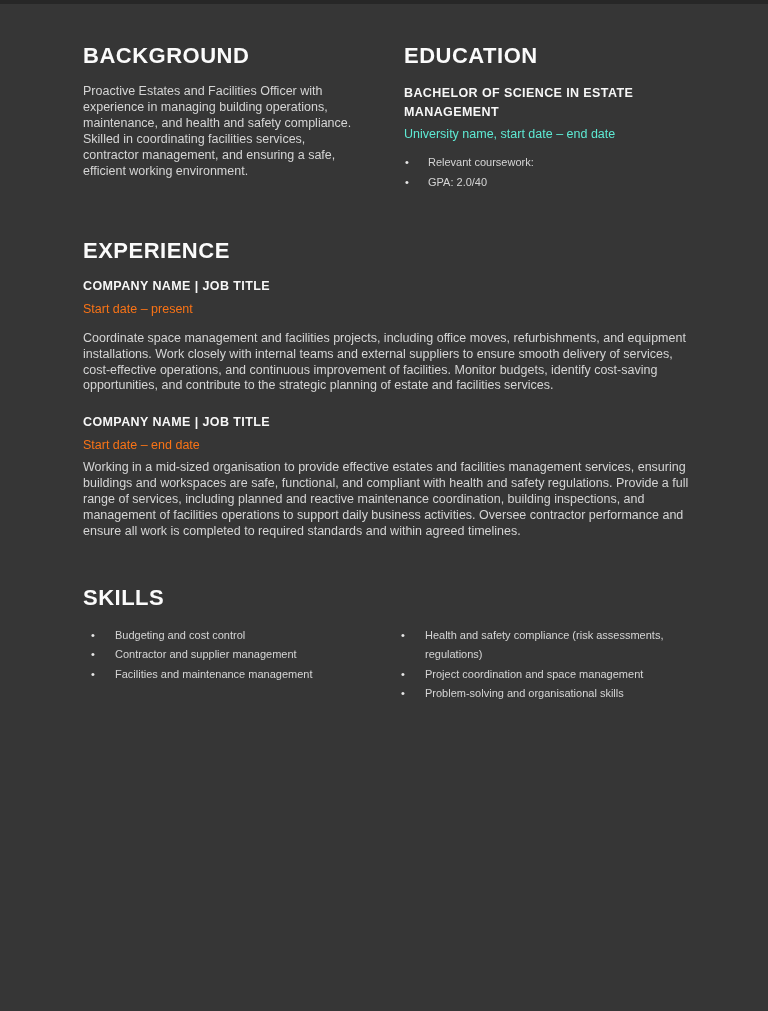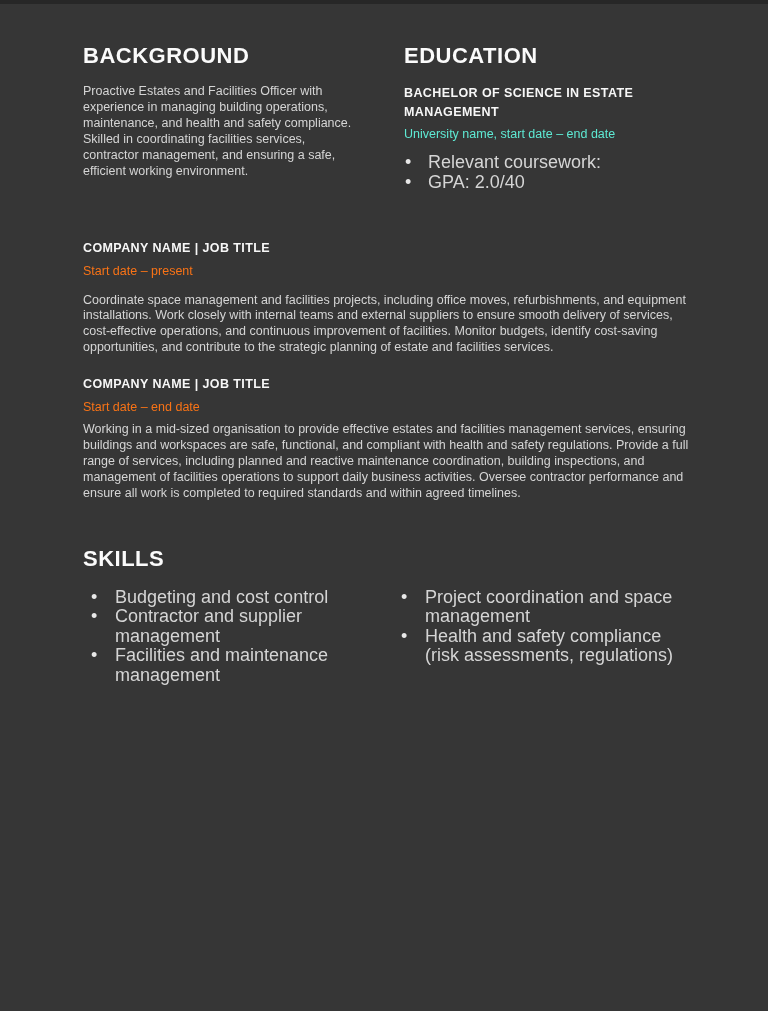--- a/index.html
+++ b/index.html
@@ -81,21 +81,21 @@
     color: #5eead4;
     line-height: 1.4;
   }
   ul.bullet-list {
     list-style: none;
     margin-top: 10px;
   }
   ul.bullet-list li {
     position: relative;
     padding-left: 24px;
-    font-size: 18px;
+    font-size: 11px;
     color: #d5d5d5;
     line-height: 19.8px;
   }
   ul.bullet-list li::before {
     content: "\2022";
     position: absolute;
     left: 1px;
     color: #e8e8e8;
   }
   
@@ -136,20 +136,21 @@
         <h3 class="sub-heading">BACHELOR OF SCIENCE IN ESTATE MANAGEMENT</h3>
         <div class="edu-institution">University name, start date – end date</div>
         <ul class="bullet-list">
           <li>Relevant coursework:</li>
           <li>GPA: 2.0/40</li>
         </ul>
       </section>
     </div>
 
     <section class="experience">
+      <h2 class="section-heading">EXPERIENCE</h2>
 
       <div class="job first">
         <h3 class="sub-heading">COMPANY NAME |  JOB TITLE</h3>
         <div class="job-dates">Start date – present</div>
         <p class="body-text job-description">Coordinate space management and facilities projects, including office moves, refurbishments, and equipment installations. Work closely with internal teams and external suppliers to ensure smooth delivery of services, cost-effective operations, and continuous improvement of facilities. Monitor budgets, identify cost-saving opportunities, and contribute to the strategic planning of estate and facilities services.</p>
       </div>
 
       <div class="job second">
         <h3 class="sub-heading">COMPANY NAME |  JOB TITLE</h3>
         <div class="job-dates">Start date – end date</div>
@@ -162,21 +163,22 @@
       <div class="skills-cols">
         <div class="skills-col-left">
           <ul class="bullet-list">
             <li>Budgeting and cost control</li>
             <li>Contractor and supplier management</li>
             <li>Facilities and maintenance management</li>
           </ul>
         </div>
         <div class="skills-col-right">
           <ul class="bullet-list">
+            <li>Health and safety compliance (risk assessments, regulations)</li>
             <li>Project coordination and space management</li>
-            <li>Health and safety compliance (risk assessments, regulations)</li>
+            <li>Problem-solving and organisational skills</li>
           </ul>
         </div>
       </div>
     </section>
 
   </div>
 </div>
 
 </body></html>

